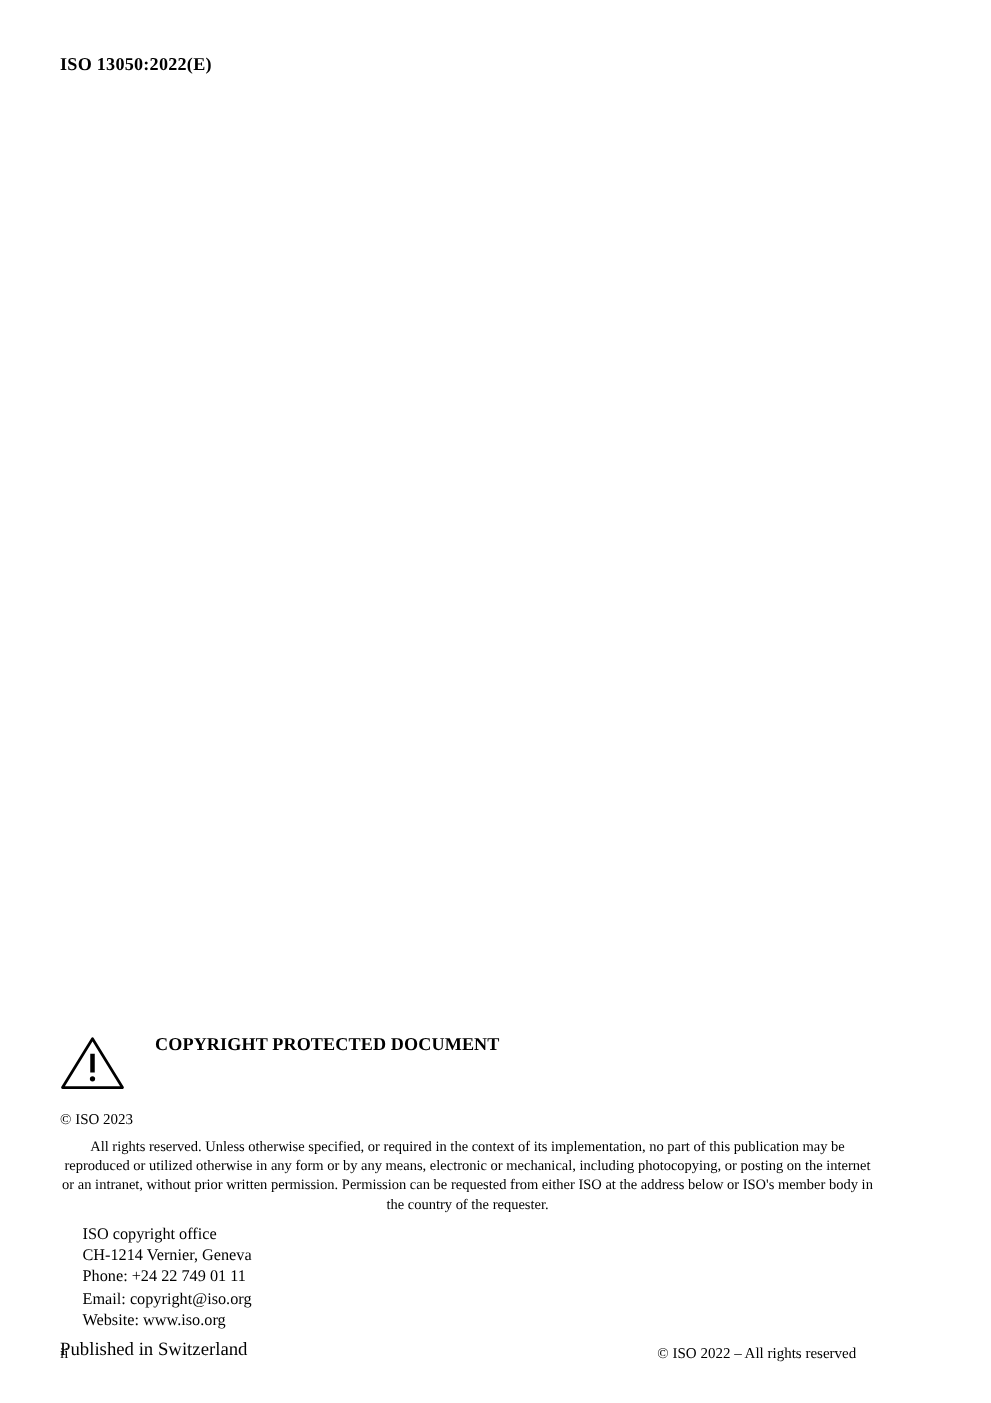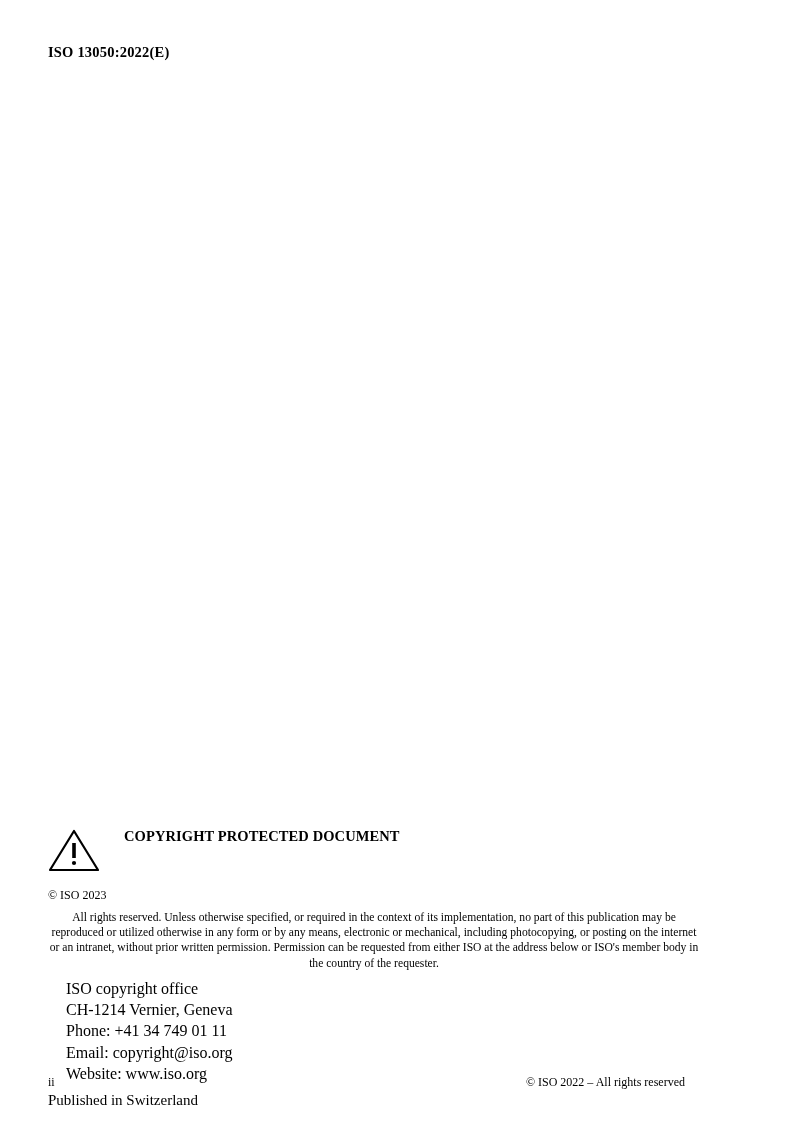--- a/index.html
+++ b/index.html
@@ -57,21 +57,21 @@
     margin-top: 14px;
   }
   .cp-body {
     font-size: 11.6px;
     line-height: 1.31;
     margin-top: 7px;
     width: 652px;
     text-align: center;
   }
   .cp-address {
-    font-size: 16px;
+    font-size: 13px;
     line-height: 1.33;
     margin-top: 7px;
     margin-left: 18px;
   }
   .cp-published {
     font-size: 15px;
     margin-top: 8px;
   }
   .footer {
     position: absolute;
@@ -112,21 +112,21 @@
       <div class="cp-title">COPYRIGHT PROTECTED DOCUMENT</div>
     </div>
 
     <div class="cp-year">©  ISO 2023</div>
 
     <div class="cp-body">All rights reserved. Unless otherwise specified, or required in the context of its implementation, no part of this publication may be reproduced or utilized otherwise in any form or by any means, electronic or mechanical, including photocopying, or posting on the internet or an intranet, without prior written permission. Permission can be requested from either ISO at the address below or ISO's member body in the country of the requester.</div>
 
     <div class="cp-address">
       <div>ISO copyright office</div>
       <div>CH-1214 Vernier, Geneva</div>
-      <div>Phone: +41 34 749 01 11</div>
+      <div>Phone: +24 22 749 01 11</div>
       <div>Email: copyright@iso.org</div>
       <div>Website: www.iso.org</div>
     </div>
 
     <div class="cp-published">Published in Switzerland</div>
 
   </div>
 
   <div class="footer">
     <div class="footer-left">ii</div>

